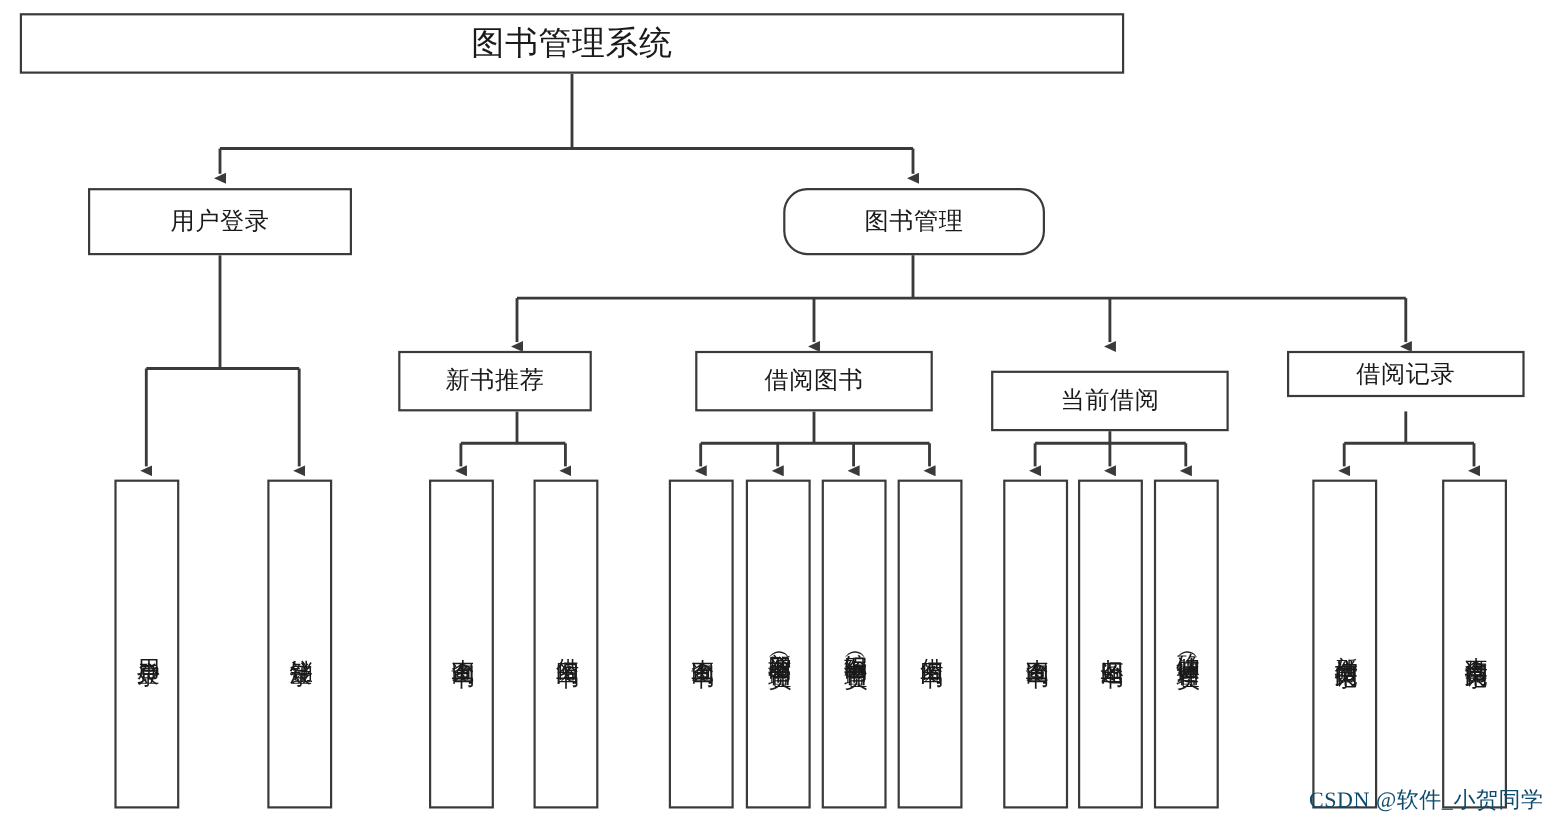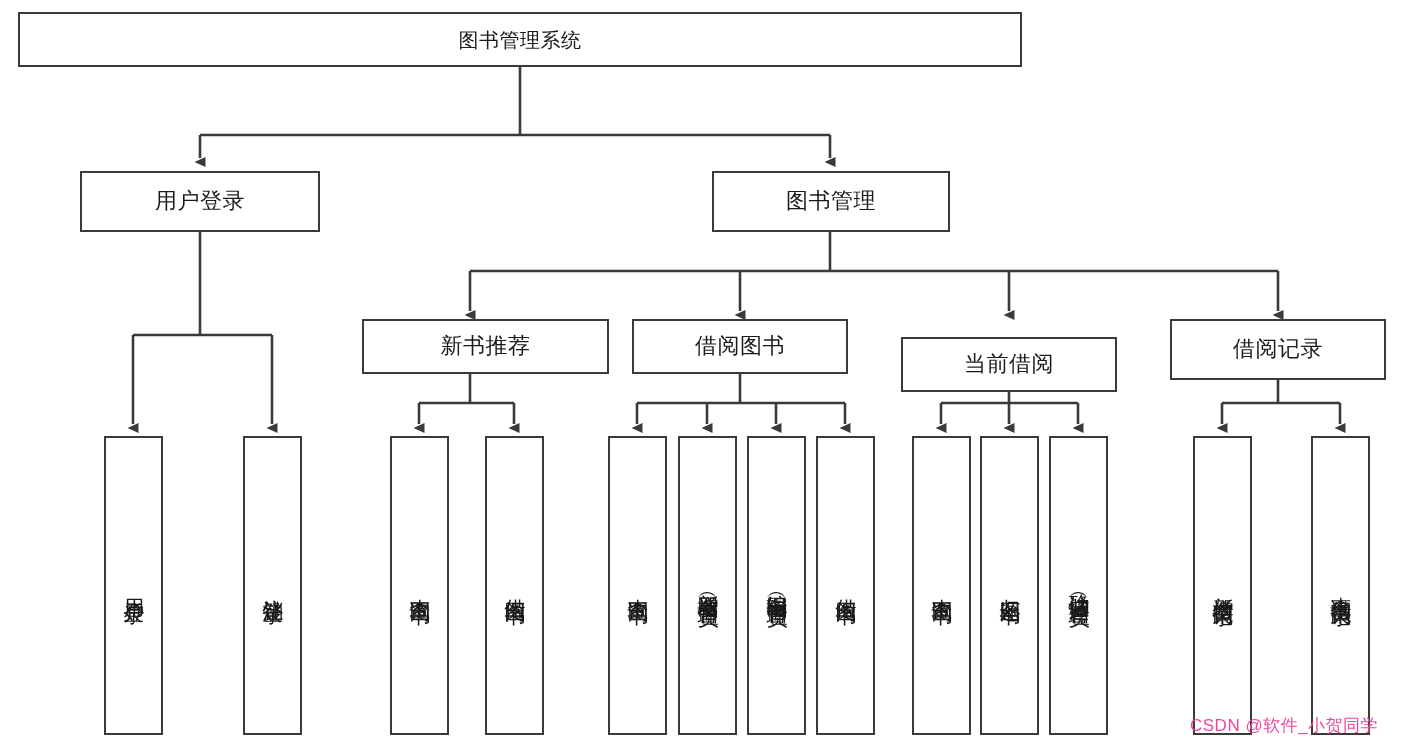--- a/index.html
+++ b/index.html
@@ -34,43 +34,44 @@
     align-items: center;
     justify-content: center;
     overflow: hidden;
   }
   .node.horiz {
     font-size: 22px;
     letter-spacing: 0.5px;
     line-height: 1.1;
   }
   .node.root {
-    font-size: 20px;
+    font-size: 30px;
   }
   .node.vert {
     align-items: center;
     justify-content: center;
   }
   .vert .vlabel {
     writing-mode: vertical-rl;
     text-orientation: upright;
     -webkit-writing-mode: vertical-rl;
     font-size: 21px;
     line-height: 1.38;
     letter-spacing: 2px;
     white-space: nowrap;
     text-align: center;
   }
   .watermark {
     position: absolute;
-    font-size: 17px;
-    color: #ec4899;
+    font-size: 20px;
+    color: #0c4a6e;
     white-space: nowrap;
     letter-spacing: 0.5px;
     pointer-events: none;
+    font-family: Liberation Serif, serif;
   }
 </style>
 </head>
 <body>
 
 <div id="canvas">
 
   <svg id="wires" viewBox="0 0 1405 747" xmlns="http://www.w3.org/2000/svg">
     <defs>
       <marker id="arr" markerWidth="10" markerHeight="11" refX="1" refY="5.5" orient="auto" markerUnits="userSpaceOnUse">
@@ -121,34 +122,34 @@
     </g>
   </svg>
 
   <div class="node root horiz" style="left:18px; top:12px; width:1004px; height:55px;">
     <span>图书管理系统</span>
   </div>
 
   <div class="node horiz" style="left:80px; top:171px; width:240px; height:61px;">
     <span>用户登录</span>
   </div>
-  <div class="node horiz" style="left:712px; top:171px; width:238px; height:61px;">
+  <div class="node horiz" style="left:712px; top:171px; width:238px; height:61px;border-radius:22px;">
     <span>图书管理</span>
   </div>
 
-  <div class="node horiz" style="left:362px; top:319px; width:247px; height:55px;">
+  <div class="node horiz" style="left:362px; top:319px; width:176px; height:55px;">
     <span>新书推荐</span>
   </div>
   <div class="node horiz" style="left:632px; top:319px; width:216px; height:55px;">
     <span>借阅图书</span>
   </div>
   <div class="node horiz" style="left:901px; top:319px; width:216px; height:55px;margin-top:18px;">
     <span>当前借阅</span>
   </div>
-  <div class="node horiz" style="left:1170px; top:319px; width:216px; height:61px;">
+  <div class="node horiz" style="left:1170px; top:319px; width:216px; height:42px;">
     <span>借阅记录</span>
   </div>
 
   <div class="node vert" style="left:104px; top:436px; width:59px; height:299px;">
     <span class="vlabel">用户登录</span>
   </div>
   <div class="node vert" style="left:243px; top:436px; width:59px; height:299px;">
     <span class="vlabel">注销登录</span>
   </div>
 

